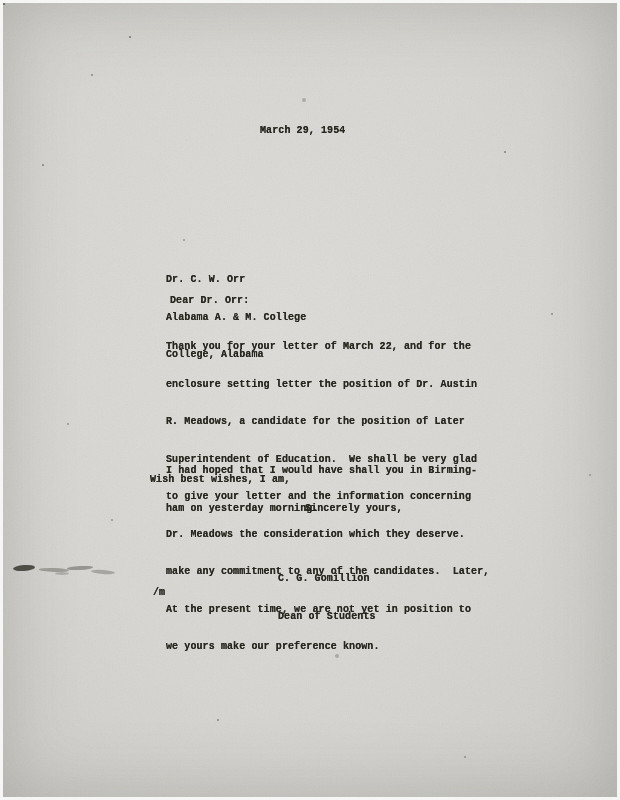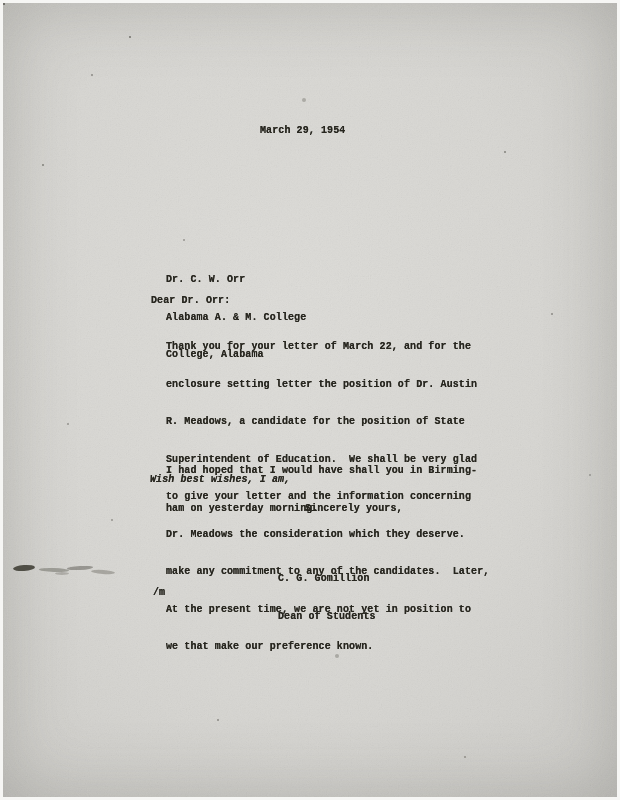--- a/index.html
+++ b/index.html
@@ -55,40 +55,40 @@
   </svg>
 
   <div class="txt" style="left:257px;top:122px;">March 29, 1954</div>
 
   <div class="txt" style="left:147px;top:246px;">
     <div class="line">Dr. C. W. Orr</div>
     <div class="line">Alabama A. &amp; M. College</div>
     <div class="line">College, Alabama</div>
   </div>
 
-  <div class="txt" style="left:141px;top:292px;padding-left:7px;">Dear Dr. Orr:</div>
+  <div class="txt" style="left:160px;top:292px;padding-left:7px;">Dear Dr. Orr:</div>
 
   <div class="txt" style="left:147px;top:313px;">
     <div class="line">Thank you for your letter of March 22, and for the</div>
     <div class="line">enclosure setting letter the position of Dr. Austin</div>
-    <div class="line">R. Meadows, a candidate for the position of State</div>
+    <div class="line">R. Meadows, a candidate for the position of Later</div>
     <div class="line">Superintendent of Education.  We shall be very glad</div>
     <div class="line">to give your letter and the information concerning</div>
     <div class="line">Dr. Meadows the consideration which they deserve.</div>
     <div class="line">make any commitment to any of the candidates.  Later,</div>
     <div class="line">At the present time, we are not yet in position to</div>
-    <div class="line">we that make our preference known.</div>
+    <div class="line">we yours make our preference known.</div>
   </div>
 
   <div class="txt" style="left:147px;top:437px;">
     <div class="line">I had hoped that I would have shall you in Birming-</div>
     <div class="line">ham on yesterday morning.</div>
   </div>
 
-  <div class="txt" style="left:147px;top:471px;font-style:italic;">Wish best wishes, I am,</div>
+  <div class="txt" style="left:147px;top:471px;">Wish best wishes, I am,</div>
 
   <div class="txt" style="left:268px;top:500px;margin-left:34px;">Sincerely yours,</div>
 
   <div class="txt" style="left:259px;top:545px;">
     <div class="line">C. G. Gomillion</div>
     <div class="line">Dean of Students</div>
   </div>
 
   <div class="txt" style="left:150px;top:584px;">/m</div>
 

